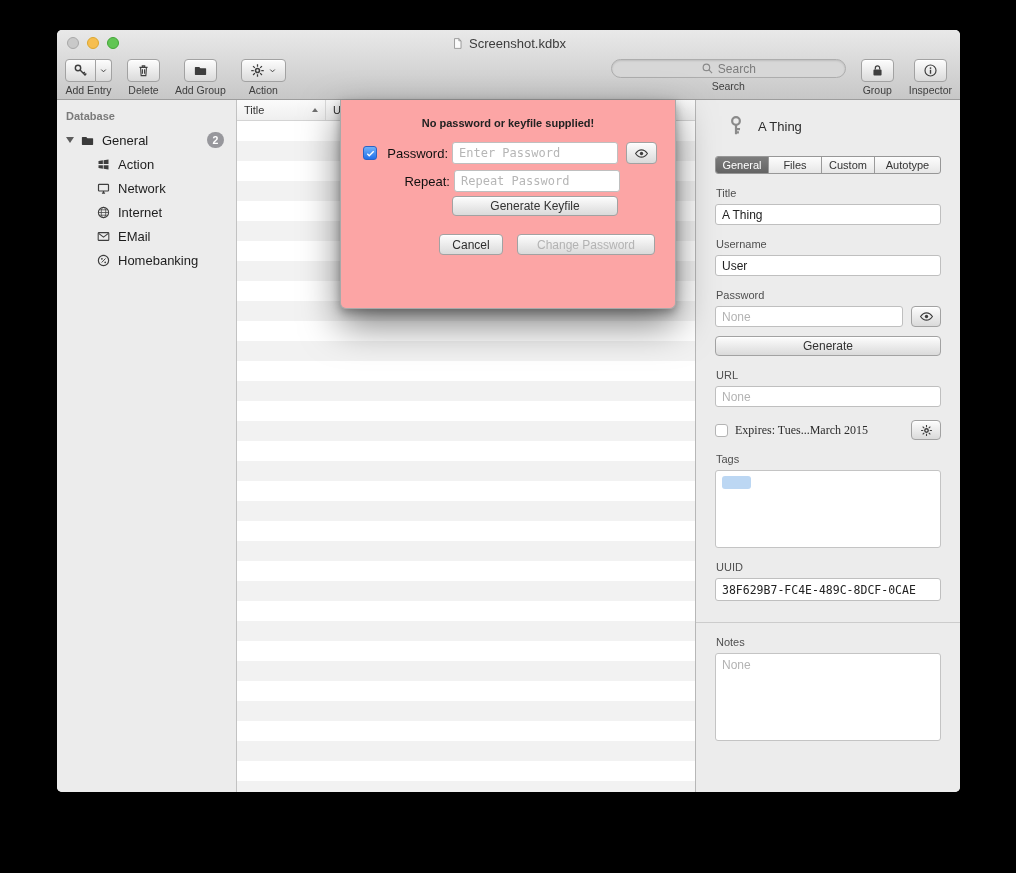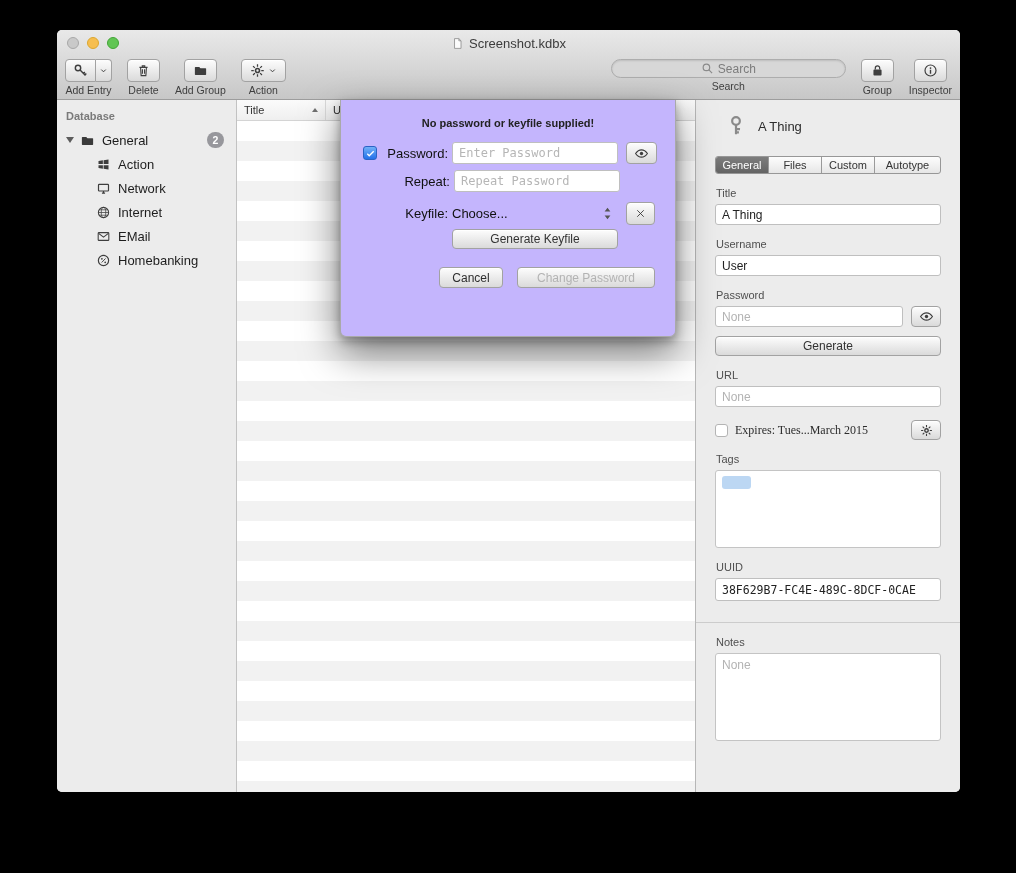--- a/index.html
+++ b/index.html
@@ -96,22 +96,22 @@
     margin-top:0; padding:5px 6px; }
   .tag-chip { width:29px; height:13px; border-radius:3px; }
   .uuid-field { font-family:"DejaVu Sans Mono", monospace; font-size:11.5px; height:23px; }
   .divider { border-top:1px solid #cccccc; margin:21px -19px 0 -19px; }
   .notes-area { width:100%; height:88px; background:#fff; border:1px solid #c4c4c4; border-radius:3px;
     font-size:12px; color:#222; padding:4px 6px; resize:none; outline:none;
     font-family:"Liberation Sans", sans-serif; }
   .notes-area::placeholder { color:#b3b3b3; }
 
   
-  .sheet { position:absolute; left:283px; top:70px; width:336px; height:237px; z-index:5;
-    background:#c4b5fd; border:1px solid #a9a9a9; border-top:none; border-radius:0 0 6px 6px;
+  .sheet { position:absolute; left:283px; top:70px; width:336px; height:209px; z-index:5;
+    background:#fca5a5; border:1px solid #a9a9a9; border-top:none; border-radius:0 0 6px 6px;
     box-shadow:0 16px 38px rgba(0,0,0,.5), 0 4px 10px rgba(0,0,0,.3); }
   .sheet-msg { text-align:center; padding-top:17px; font-size:11px; font-weight:bold; color:#222; }
   .srow { display:flex; align-items:center; padding:0 20px 0 22px; }
   .srow1 { margin-top:13px; }
   .srow2 { margin-top:6px; }
   .srow3 { margin-top:10px; }
   .slbl { font-size:13px; color:#101010; text-align:right; flex:none; }
   .slbl.w69 { width:69px; margin-left:2px; }
   .slbl.w85 { width:85px; }
   .cb-checked { width:14px; height:14px; border-radius:3px; flex:none;
@@ -445,34 +445,20 @@
               <use href="#i-eye"></use>
             </svg>
         </button>
       </div>
 
       <div class="srow srow2" style="padding-left:38px;">
         <span class="slbl w69" style="margin-left:2px;">Repeat:</span>
         <input class="pw-field" type="text" placeholder="Repeat Password" style="">
       </div>
 
-      <div class="srow srow3">
-        <span class="slbl w85">Keyfile:</span>
-        <div class="popup">
-          <span>Choose...</span>
-          <svg class="stepper" style="width:9px;height:15px;">
-              <use href="#i-stepper"></use>
-            </svg>
-        </div>
-        <button class="bevel x-btn">
-          <svg class="ic ic-13">
-              <use href="#i-x"></use>
-            </svg>
-        </button>
-      </div>
 
       <div class="genkey-row">
         <button class="bevel genkey-btn">Generate Keyfile</button>
       </div>
 
       <div class="sheet-btns">
         <button class="bevel push-btn cancel">Cancel</button>
         <button class="bevel push-btn change" disabled="">Change Password</button>
       </div>
     </div>

